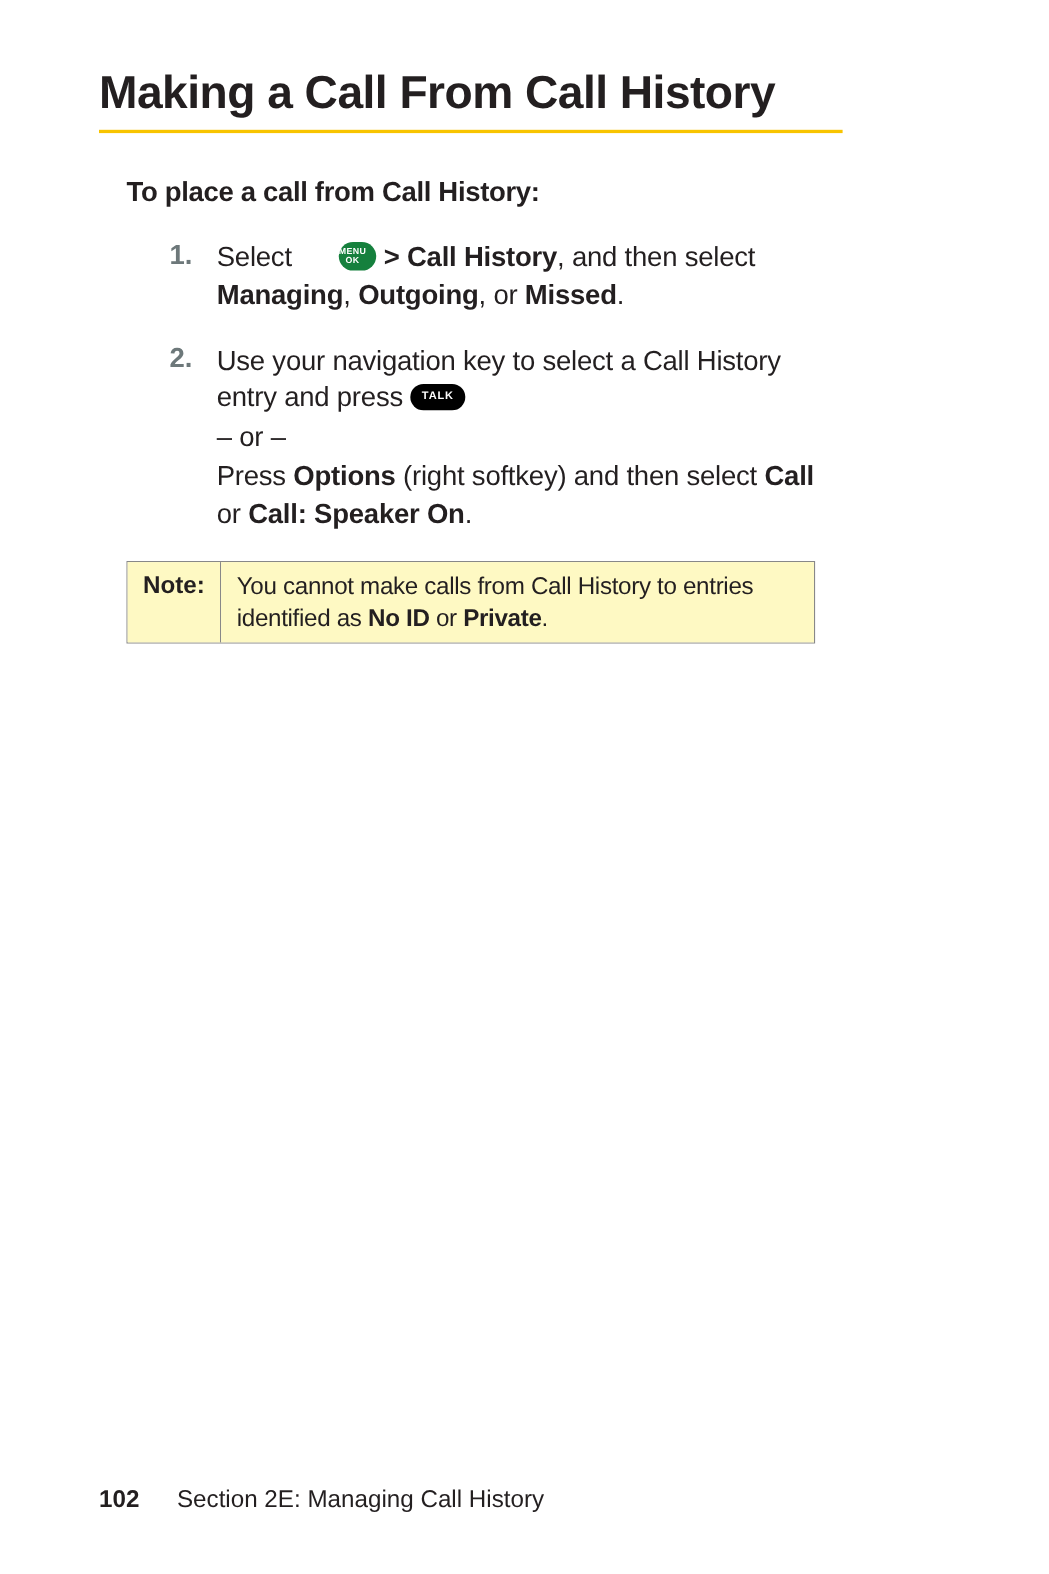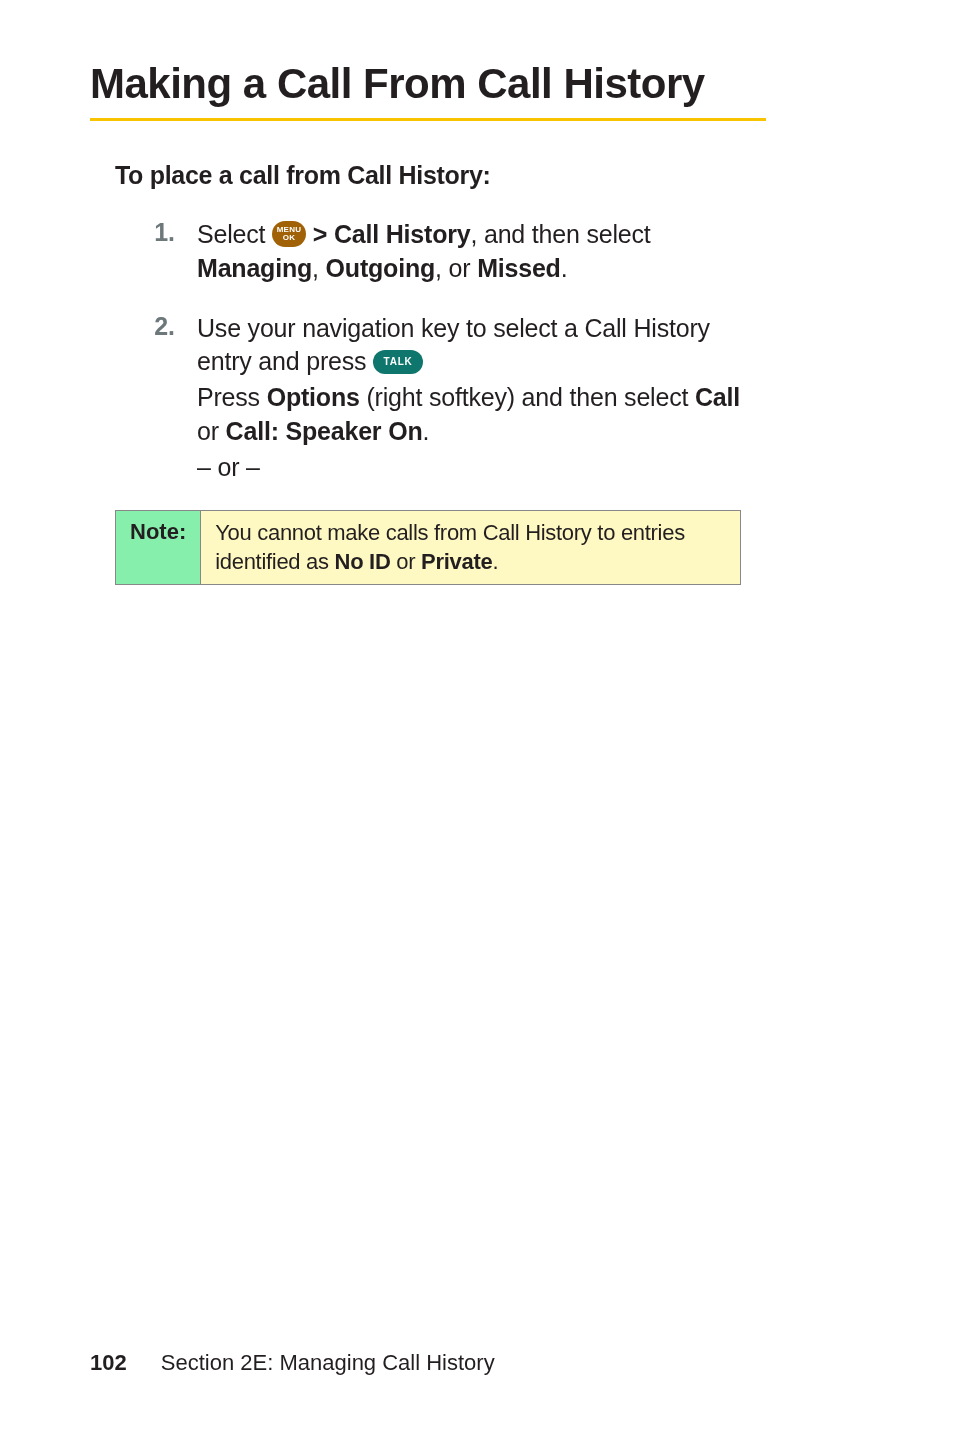--- a/index.html
+++ b/index.html
@@ -58,61 +58,62 @@
     letter-spacing: -0.2px;
   }
   .step-body p {
     margin: 0 0 2px 0;
   }
   .b { font-weight: 700; }
   .icon-menu {
     display: inline-flex;
     width: 34px;
     height: 26px;
-    background: #a16207;
+    background: #15803d;
     border-radius: 13px / 13px;
     vertical-align: middle;
     position: relative;
     top: -2px;
     align-items: center;
-    justify-content: center;
+    justify-content: flex-start;
+    margin-left: 36px;
   }
   .icon-menu-text {
     color: #fff;
     font-size: 8px;
     font-weight: 700;
     line-height: 8px;
     text-align: center;
     letter-spacing: 0.3px;
   }
   .icon-talk {
     display: inline-flex;
     width: 50px;
     height: 24px;
-    background: #0f766e;
+    background: #000000;
     border-radius: 12px;
     vertical-align: middle;
     position: relative;
     top: -2px;
     align-items: center;
     justify-content: center;
   }
   .icon-talk-text {
     color: #fff;
     font-size: 10px;
     font-weight: 700;
     letter-spacing: 0.8px;
   }
   .note-box {
     display: flex;
     border: 1px solid #888;
     margin: 10px 25px 0 25px;
   }
   .note-label {
-    background: #86efac;
+    background: #fef9c3;
     border-right: 1px solid #888;
     font-size: 22px;
     font-weight: 700;
     padding: 8px 14px;
     flex-shrink: 0;
   }
   .note-body {
     background: #fef9c3;
     font-size: 22px;
     padding: 8px 14px;
@@ -159,24 +160,24 @@
 
     <div class="step">
       <div class="step-num">2.</div>
       <div class="step-body">
         <p>
           <span>Use your navigation key to select a Call History entry and press </span>
           <span class="icon-talk">
               <span class="icon-talk-text">TALK</span>
             </span>
         </p>
+        <p>– or –</p>
         <p>
           <span>Press </span><span class="b">Options</span><span> (right softkey) and then select </span><span class="b">Call</span><span> or </span><span class="b">Call: Speaker On</span><span>.</span>
         </p>
-        <p>– or –</p>
       </div>
     </div>
 
   </div>
 
   <div class="note-box">
     <div class="note-label">Note:</div>
     <div class="note-body">
       <span>You cannot make calls from Call History to entries identified as </span><span class="b">No ID</span><span> or </span><span class="b">Private</span><span>.</span>
     </div>

